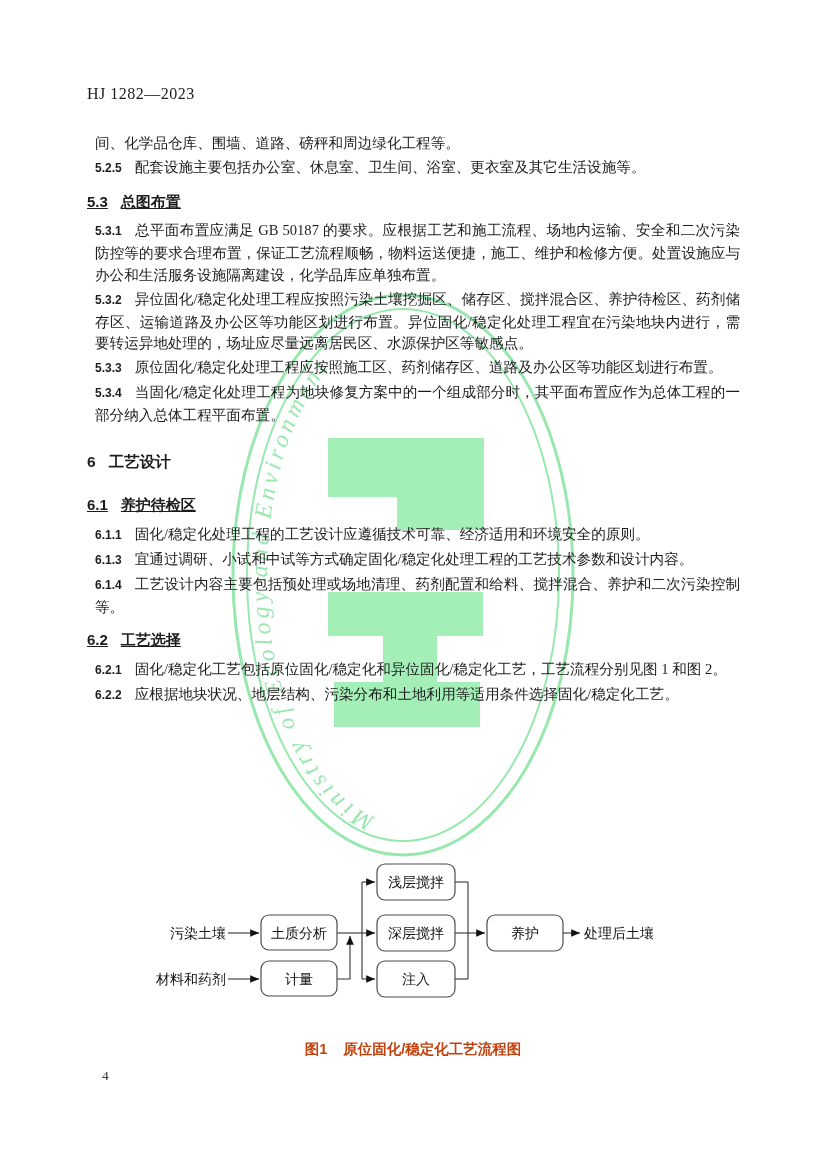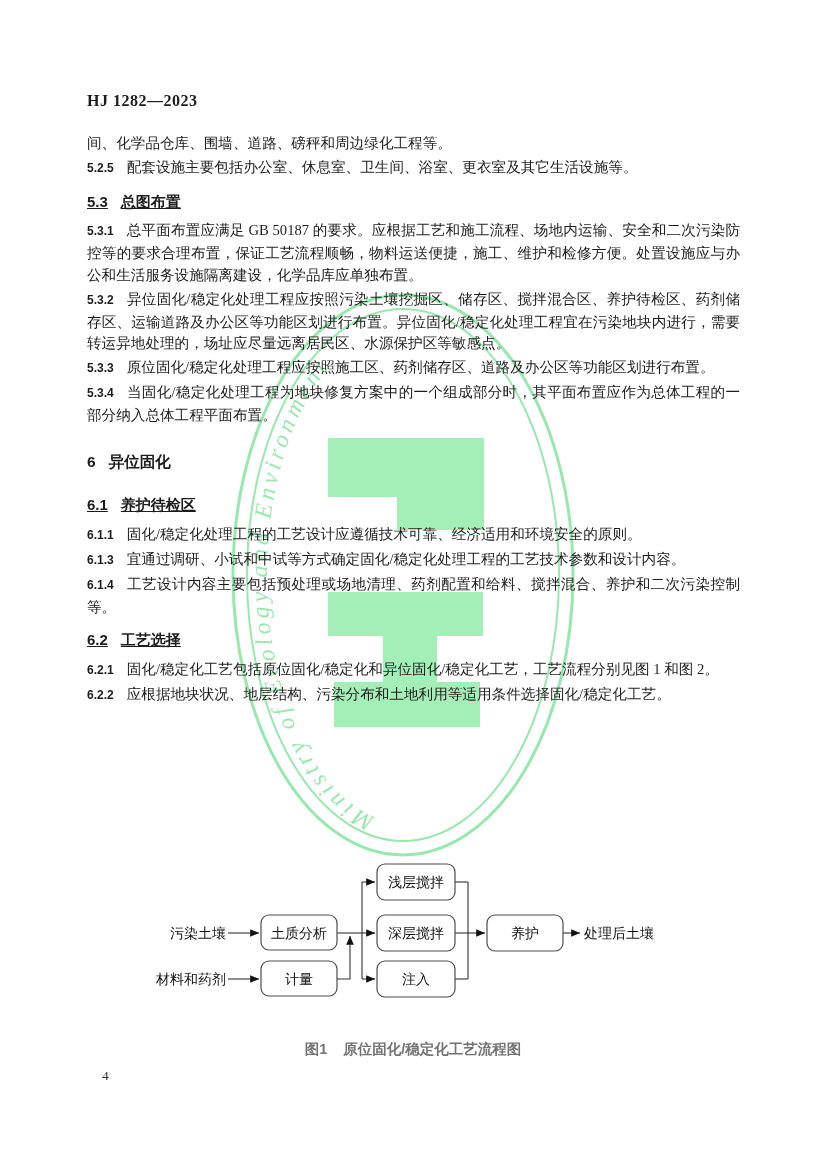--- a/index.html
+++ b/index.html
@@ -5,31 +5,31 @@
   html,body{margin:0;padding:0;background:#ffffff;}
   .page{
     position:relative;
     width:826px;height:1169px;
     background:#ffffff;
     overflow:hidden;
     font-family:"Liberation Serif","DejaVu Serif",serif;
     color:#1c1c1c;
   }
   .header{
-    position:absolute;left:87px;top:92px;
-    font-size:16px;font-weight:bold;
+    position:absolute;left:87px;top:85px;
+    font-size:16px;font-weight:normal;
     font-family:"Liberation Serif","DejaVu Serif",serif;
     letter-spacing:.5px;
   }
   .wm{position:absolute;left:205px;top:278px;z-index:0;pointer-events:none;}
   .content{
     position:absolute;left:87px;top:133px;width:653px;z-index:1;
     font-size:14.6px;line-height:21.8px;text-align:justify;
   }
-  .content p{margin:0 0 2px 0;}
+  .content p{margin:0 0 2px 8px;}
   .num{
     font-family:"Liberation Sans","DejaVu Sans",sans-serif;
     font-weight:700;font-size:12px;
     margin-right:13px;
   }
   .h2{
     font-family:"Liberation Sans","DejaVu Sans",sans-serif;
     font-weight:700;font-size:15px;
     margin:11px 0 8px 0 !important;
     text-decoration:underline;
@@ -42,21 +42,21 @@
   .h1 .num,.h2 .num{font-size:inherit;}
   .flow{position:absolute;left:150px;top:858px;z-index:1;}
   .flow text{
     font-family:"Liberation Serif","DejaVu Serif",serif;
     font-size:14px;fill:#111;
   }
   .caption{
     position:absolute;left:0;top:1040px;width:826px;z-index:1;
     text-align:center;
     font-family:"Liberation Sans","DejaVu Sans",sans-serif;
-    font-weight:700;font-size:14.5px;color:#737373;
+    font-weight:700;font-size:14.5px;color:#c2410c;
   }
   .caption .cap-label{margin-right:16px;}
   .pagenum{
     position:absolute;left:102px;top:1068px;z-index:1;
     font-size:13.5px;color:#333;
   }
 </style>
 </head>
 <body>
 
@@ -83,21 +83,21 @@
   <div class="header">HJ 1282—2023</div>
 
   <div class="content">
     <p>间、化学品仓库、围墙、道路、磅秤和周边绿化工程等。</p>
     <p><span class="num">5.2.5</span><span>配套设施主要包括办公室、休息室、卫生间、浴室、更衣室及其它生活设施等。</span></p>
     <p class="h2"><span class="num">5.3</span><span>总图布置</span></p>
     <p><span class="num">5.3.1</span><span>总平面布置应满足 GB 50187 的要求。应根据工艺和施工流程、场地内运输、安全和二次污染防控等的要求合理布置，保证工艺流程顺畅，物料运送便捷，施工、维护和检修方便。处置设施应与办公和生活服务设施隔离建设，化学品库应单独布置。</span></p>
     <p><span class="num">5.3.2</span><span>异位固化/稳定化处理工程应按照污染土壤挖掘区、储存区、搅拌混合区、养护待检区、药剂储存区、运输道路及办公区等功能区划进行布置。异位固化/稳定化处理工程宜在污染地块内进行，需要转运异地处理的，场址应尽量远离居民区、水源保护区等敏感点。</span></p>
     <p><span class="num">5.3.3</span><span>原位固化/稳定化处理工程应按照施工区、药剂储存区、道路及办公区等功能区划进行布置。</span></p>
     <p><span class="num">5.3.4</span><span>当固化/稳定化处理工程为地块修复方案中的一个组成部分时，其平面布置应作为总体工程的一部分纳入总体工程平面布置。</span></p>
-    <p class="h1"><span class="num">6</span><span>异位固化</span></p>
+    <p class="h1"><span class="num">6</span><span>工艺设计</span></p>
     <p class="h2"><span class="num">6.1</span><span>养护待检区</span></p>
     <p><span class="num">6.1.1</span><span>固化/稳定化处理工程的工艺设计应遵循技术可靠、经济适用和环境安全的原则。</span></p>
     <p><span class="num">6.1.3</span><span>宜通过调研、小试和中试等方式确定固化/稳定化处理工程的工艺技术参数和设计内容。</span></p>
     <p><span class="num">6.1.4</span><span>工艺设计内容主要包括预处理或场地清理、药剂配置和给料、搅拌混合、养护和二次污染控制等。</span></p>
     <p class="h2"><span class="num">6.2</span><span>工艺选择</span></p>
     <p><span class="num">6.2.1</span><span>固化/稳定化工艺包括原位固化/稳定化和异位固化/稳定化工艺，工艺流程分别见图 1 和图 2。</span></p>
     <p><span class="num">6.2.2</span><span>应根据地块状况、地层结构、污染分布和土地利用等适用条件选择固化/稳定化工艺。</span></p>
   </div>
 
   <svg class="flow" width="620" height="152" viewBox="0 0 620 152">

